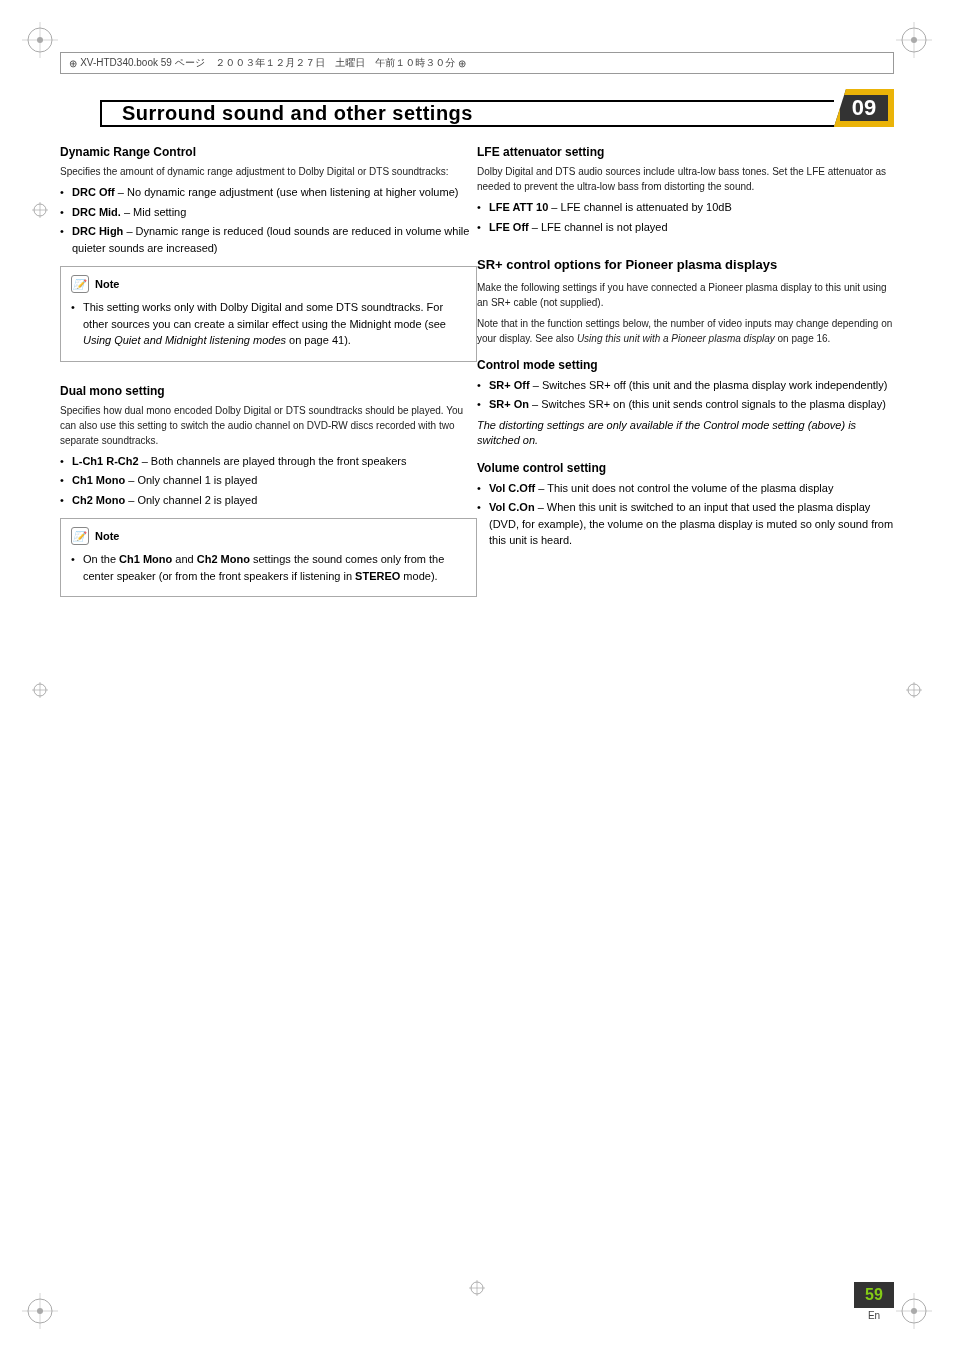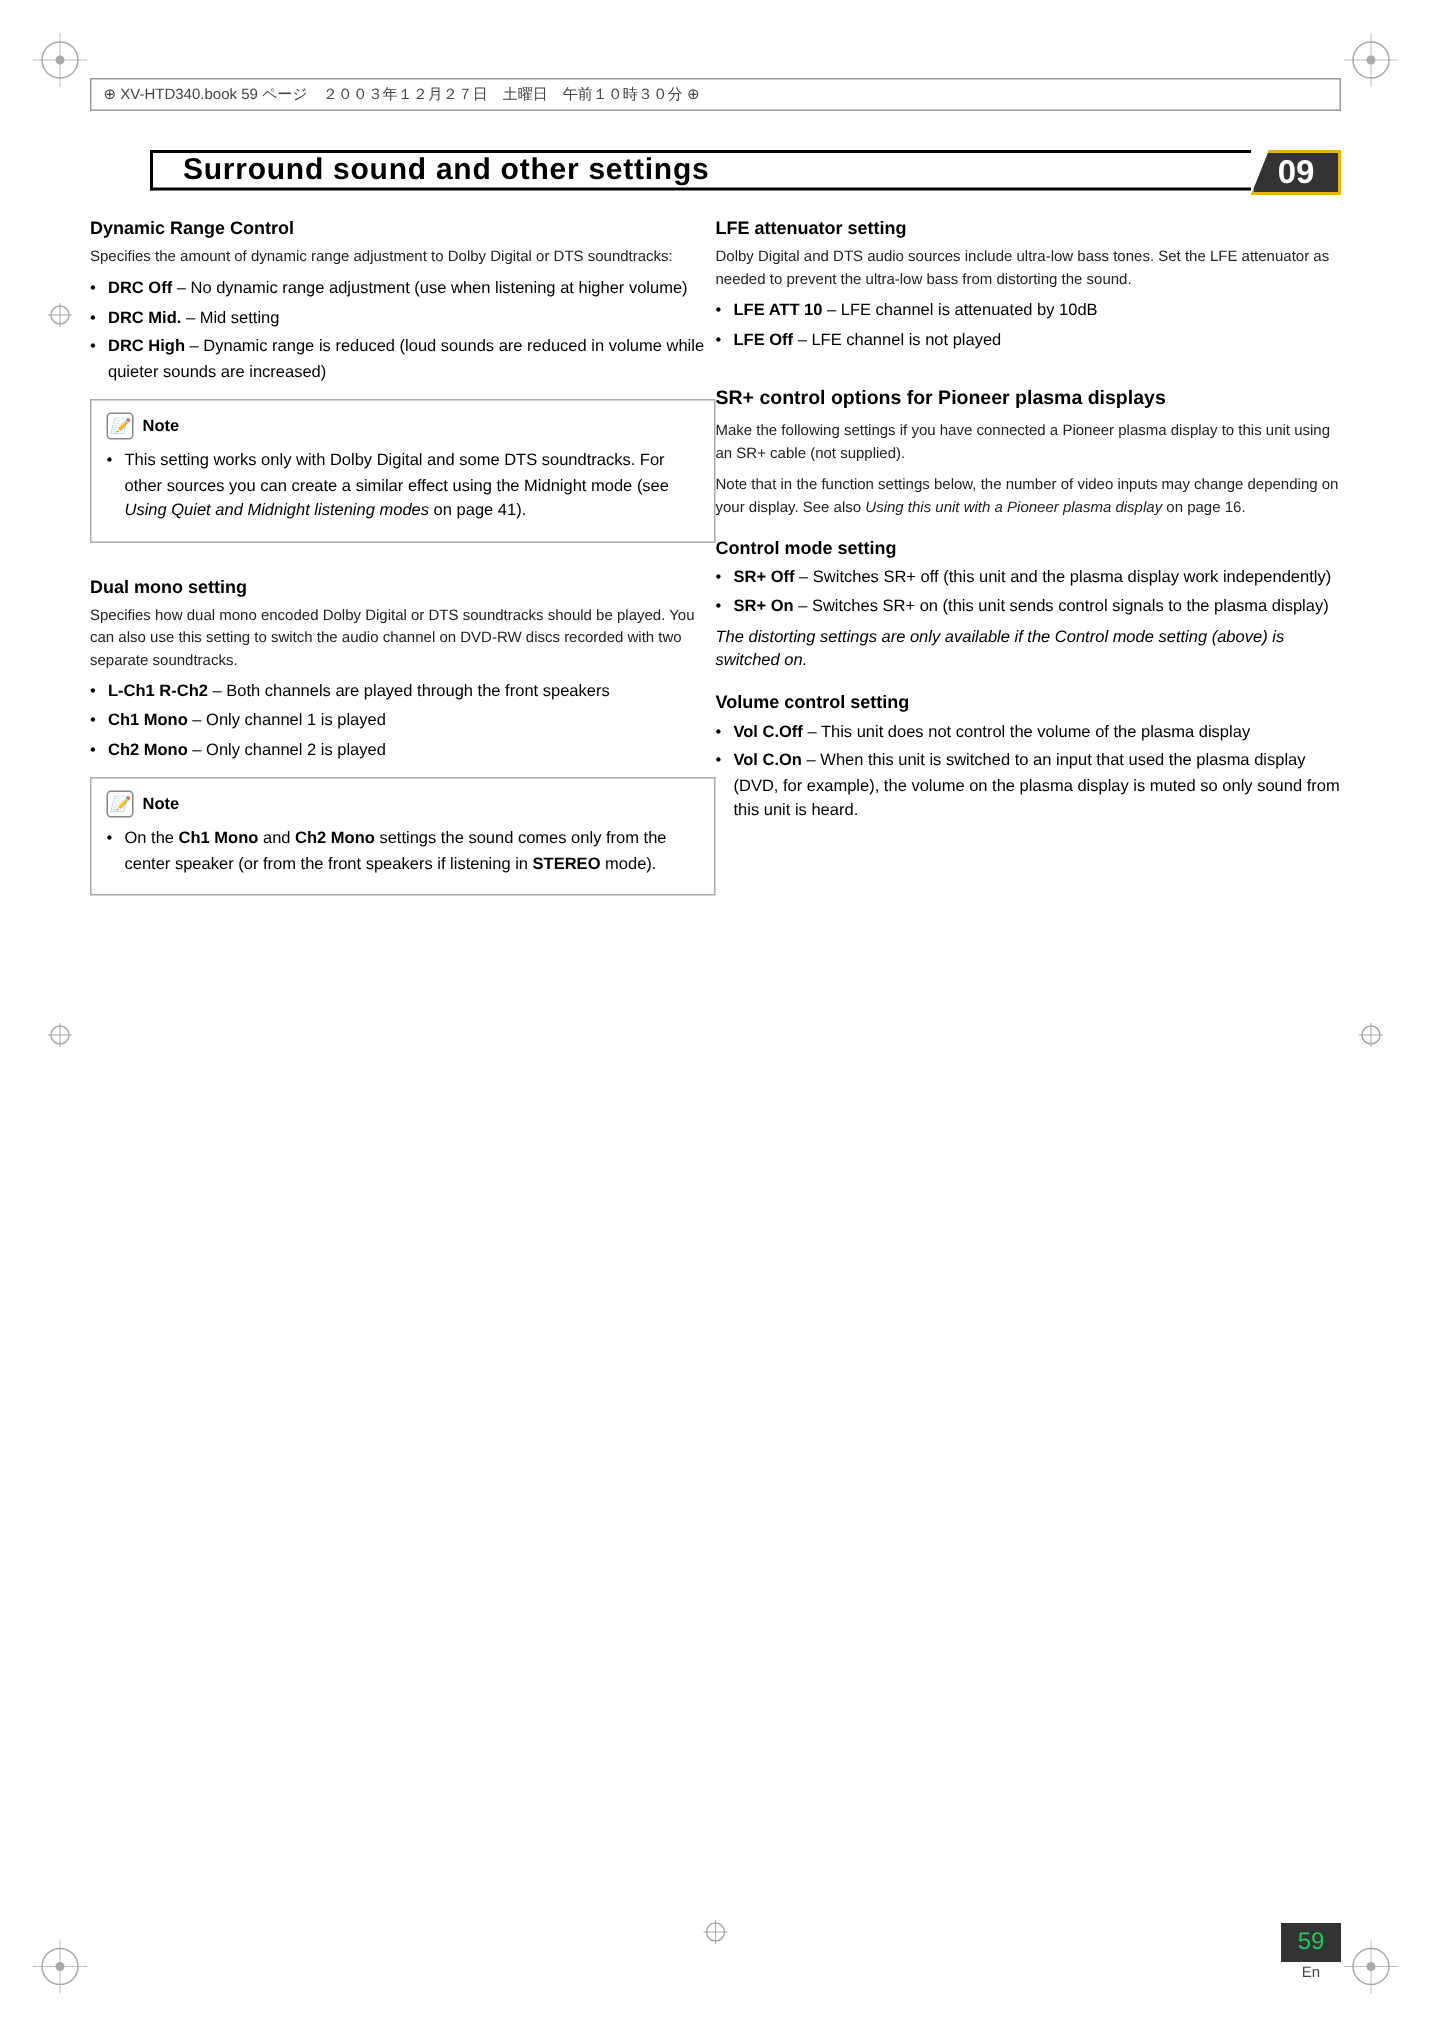--- a/index.html
+++ b/index.html
@@ -42,47 +42,47 @@
       font-size: 10px;
       color: #444;
     }
     .top-bar-diamond {
       font-size: 10px;
     }
 
     
     .chapter-header {
       position: absolute;
-      top: 100px;
+      top: 85px;
       left: 60px;
       right: 60px;
       height: 42px;
       display: flex;
-      align-items: flex-start;
+      align-items: flex-end;
       padding-left: 40px;
     }
     .chapter-title-box {
       flex: 1;
       background: #fff;
       border: 2px solid #000;
       border-right: none;
       display: flex;
       align-items: center;
       padding: 0 20px;
     }
     .chapter-title-box h1 {
       font-size: 20px;
       font-weight: bold;
       letter-spacing: 0.5px;
     }
     .chapter-number-box {
       width: 60px;
       background: #333;
       color: #fff;
-      border: 2px solid #eab308;
+      border: 6px solid #eab308;
       display: flex;
       align-items: center;
       justify-content: center;
       font-size: 22px;
       font-weight: bold;
       clip-path: polygon(12px 0%, 100% 0%, 100% 100%, 0% 100%);
     }
 
     
     .content {
@@ -202,28 +202,28 @@
     .page-footer {
       position: absolute;
       bottom: 30px;
       right: 60px;
       display: flex;
       flex-direction: column;
       align-items: center;
     }
     .page-number-box {
       background: #333;
-      color: #22c55e;
+      color: #84cc16;
       width: 40px;
       height: 26px;
       display: flex;
       align-items: center;
       justify-content: center;
       font-size: 16px;
-      font-weight: normal;
+      font-weight: bold;
     }
     .page-lang {
       font-size: 10px;
       color: #444;
       margin-top: 2px;
     }
   </style>
 </head>
 <body>
 

